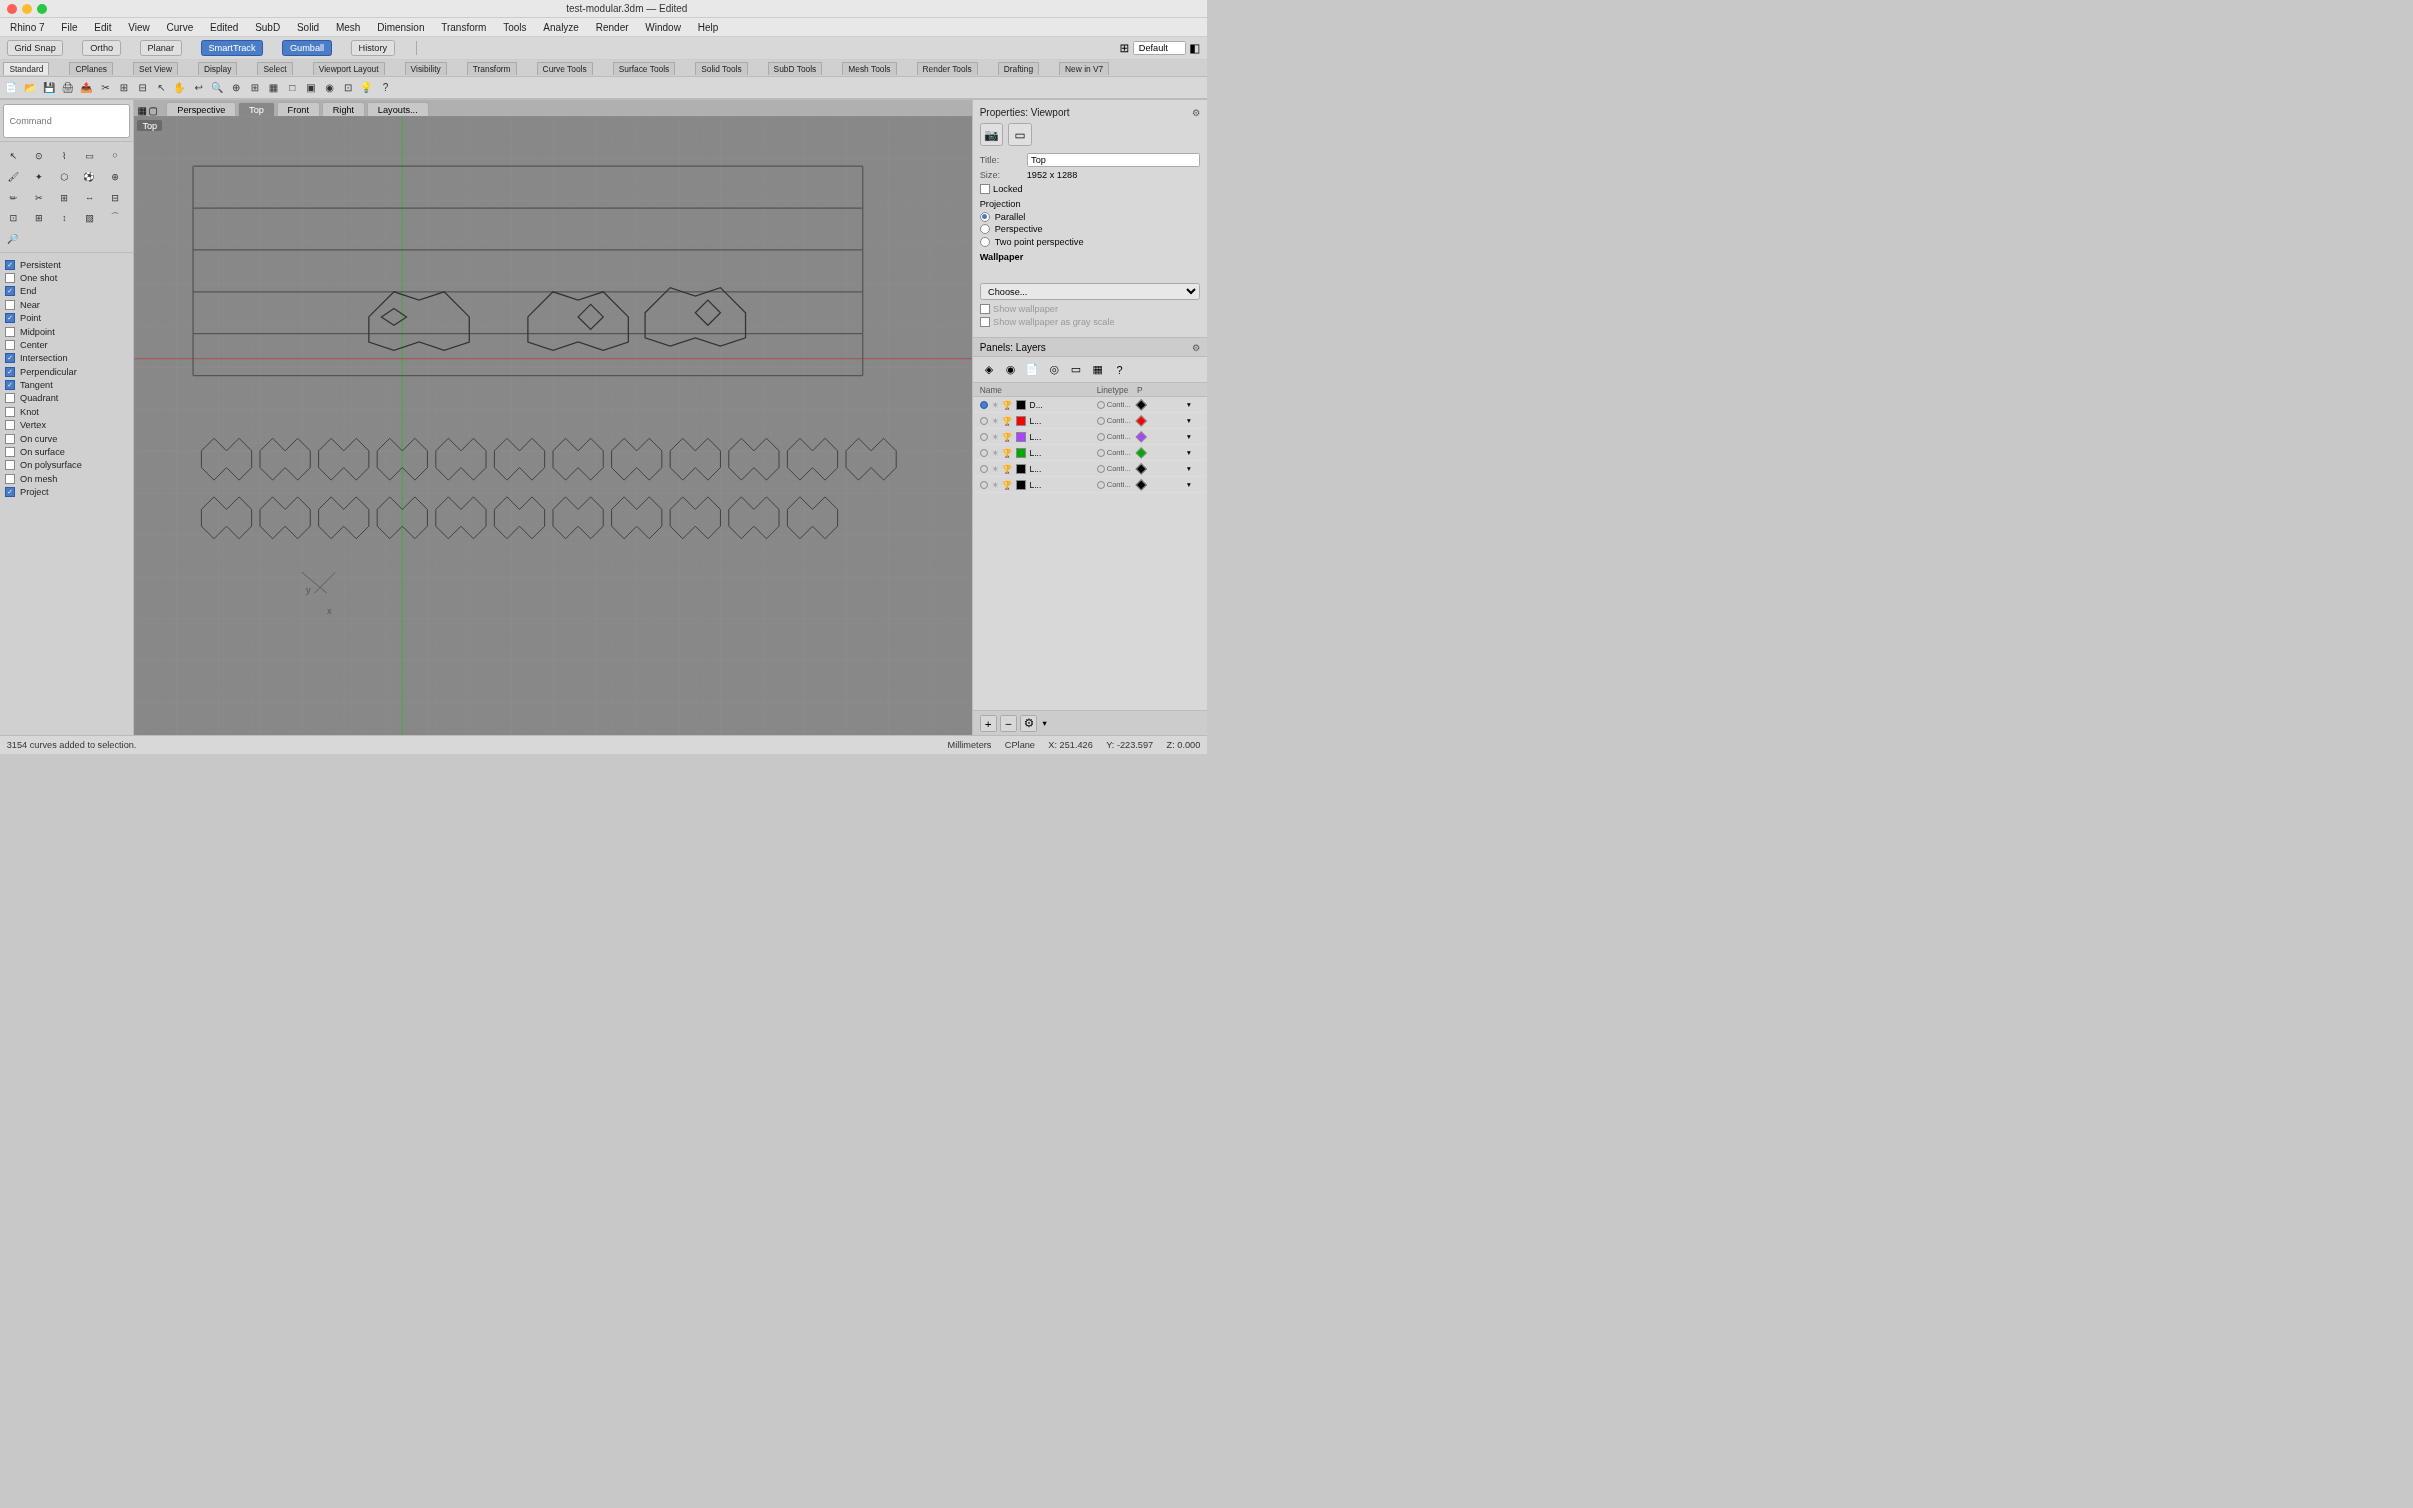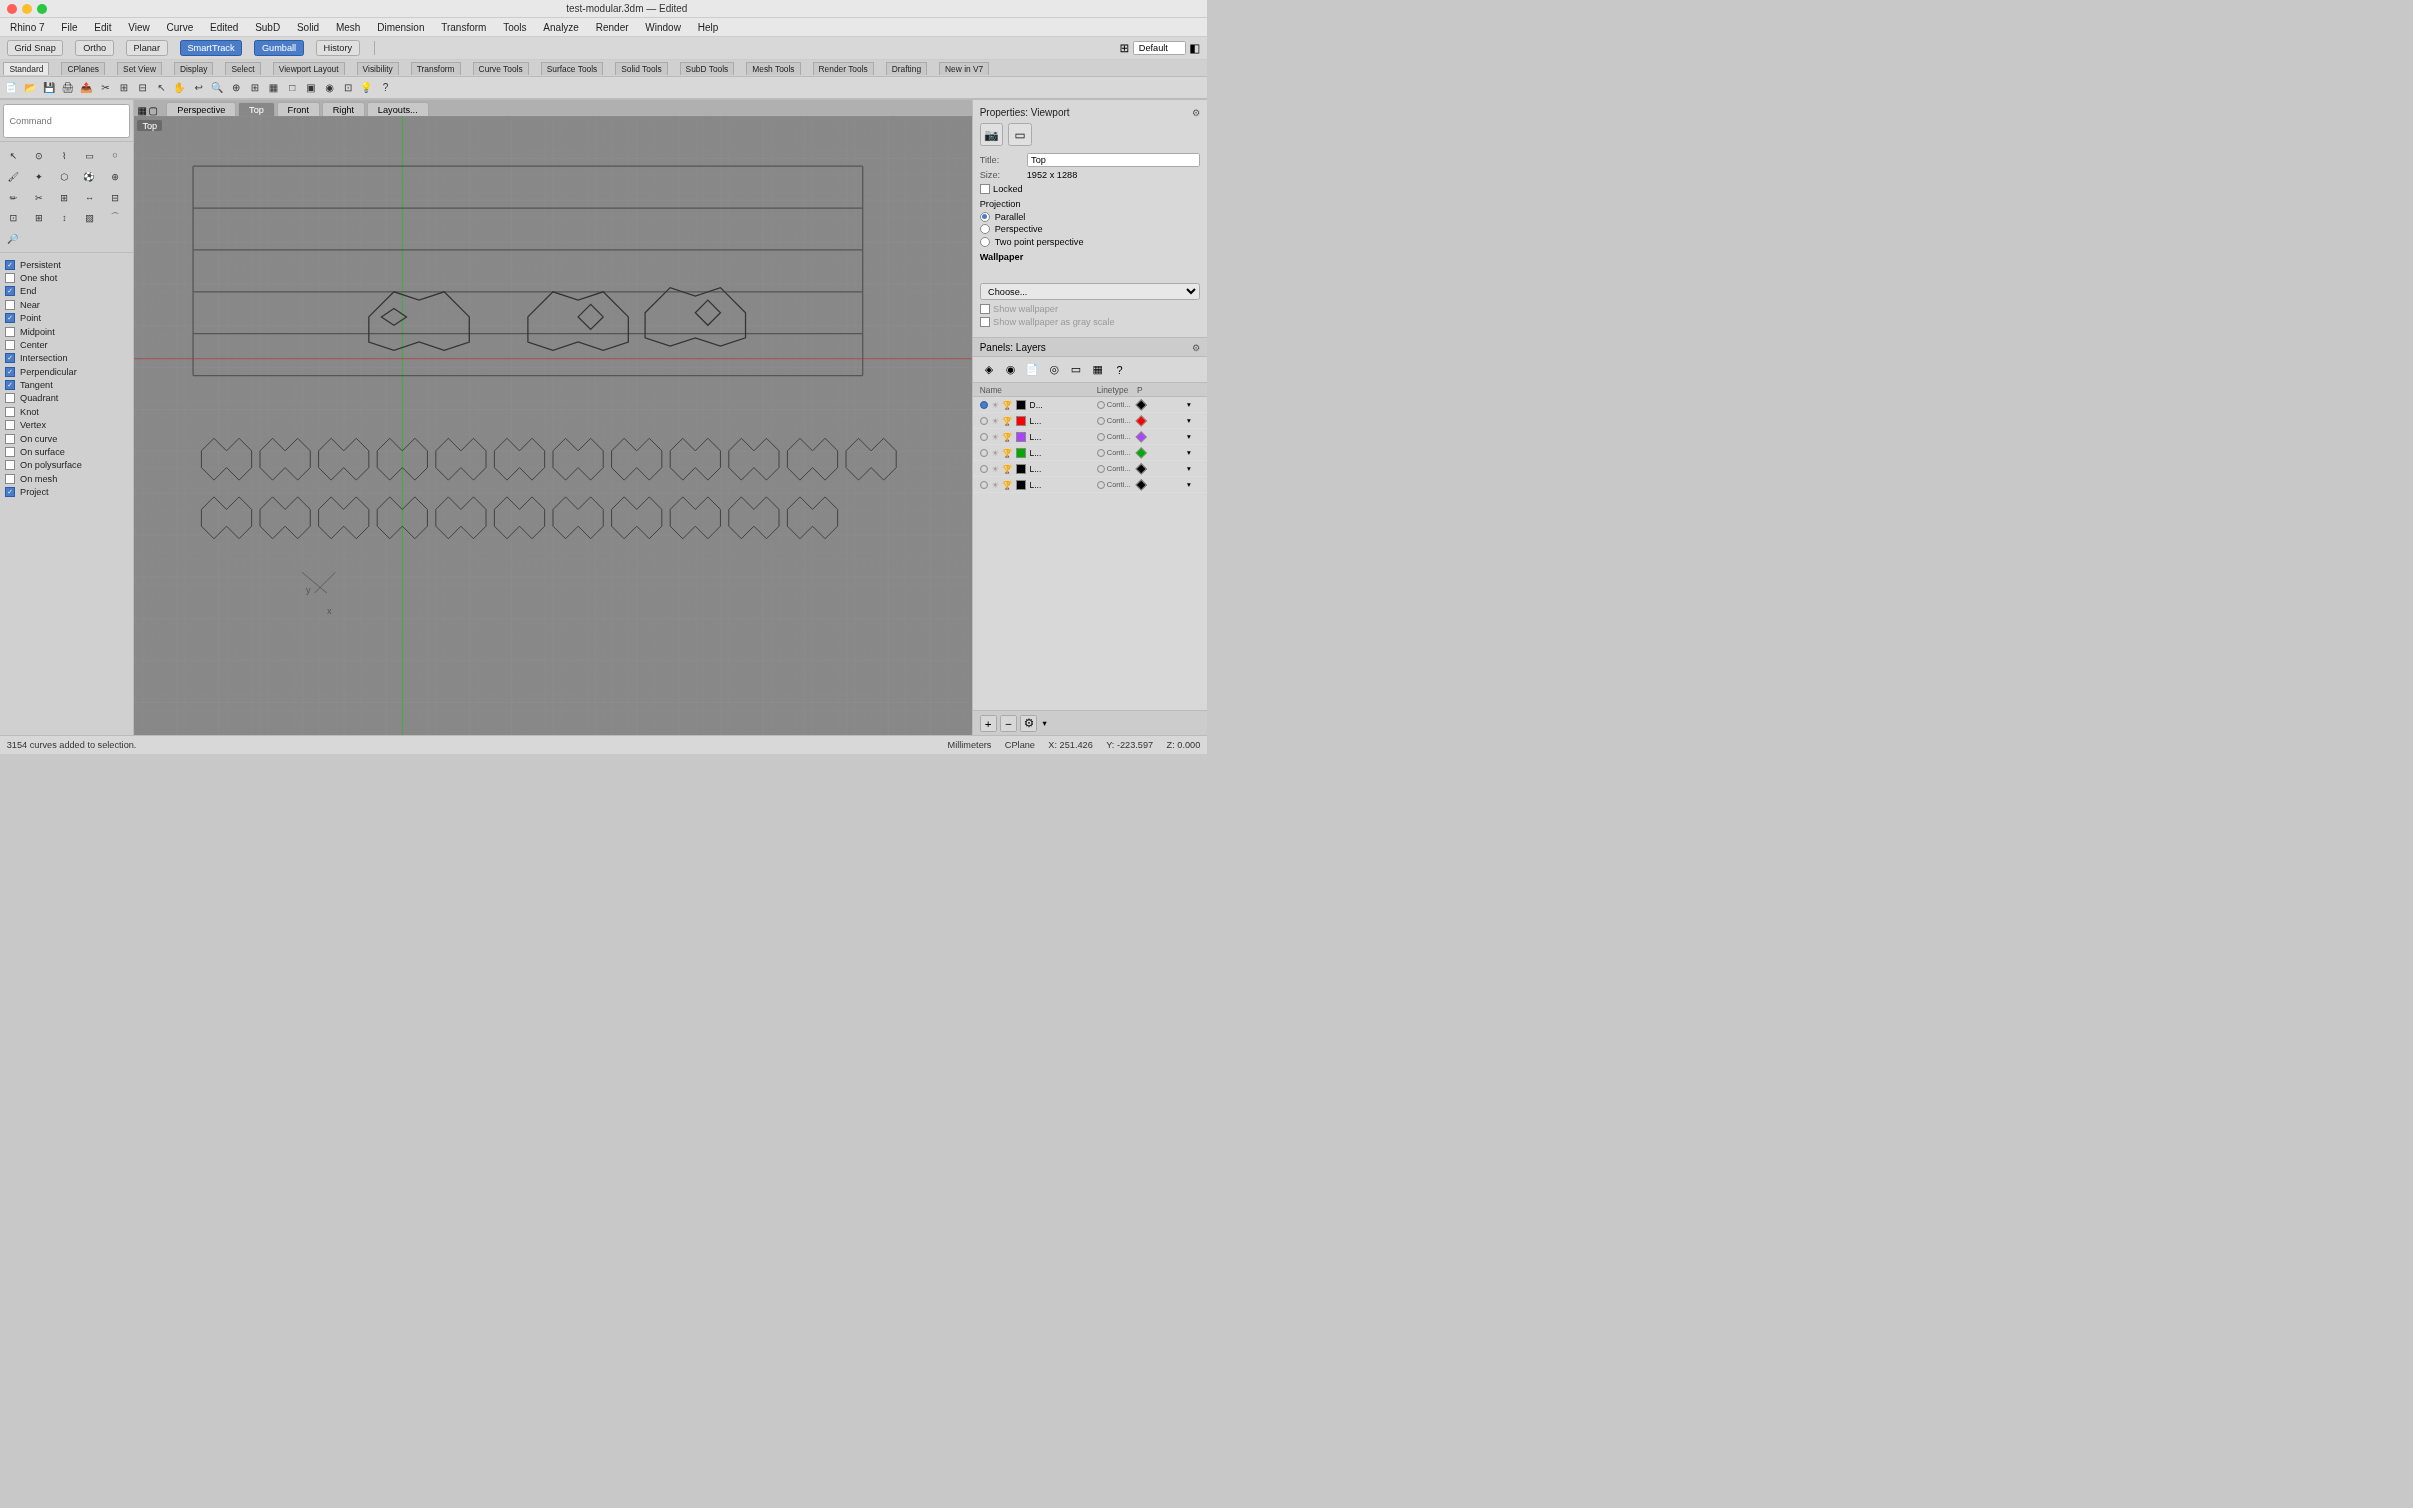--- a/index.html
+++ b/index.html
@@ -62,21 +62,21 @@
     
     #toolbar-area {
       background: #d8d8d8;
       border-bottom: 0.8px solid #bbb;
     }
     #snap-toolbar {
       height: 23.5px;
       display: flex;
       align-items: center;
       padding: 1.7px 6.7px;
-      gap: 12px;
+      gap: 19px;
       border-bottom: 0.8px solid #ccc;
     }
     .snap-btn {
       padding: 1.7px 6.7px;
       font-size: 9.2px;
       background: #e0e0e0;
       border: 0.8px solid #aaa;
       border-radius: 2.5px;
       cursor: pointer;
       color: #222;
@@ -86,21 +86,21 @@
       color: white;
       border-color: #2a5ca7;
     }
     .snap-separator { width: 0.8px; height: 13.4px; background: #aaa; margin: 0 1.7px; }
 
     #tab-toolbar {
       height: 17px;
       display: flex;
       align-items: center;
       padding: 0 3.4px;
-      gap: 12px;
+      gap: 20px;
       background: #d0d0d0;
       border-bottom: 0.8px solid #bbb;
       overflow: hidden;
     }
     .tab-btn {
       padding: 0.8px 5px;
       font-size: 8.4px;
       background: #c8c8c8;
       border: 0.8px solid #aaa;
       border-bottom: none;

